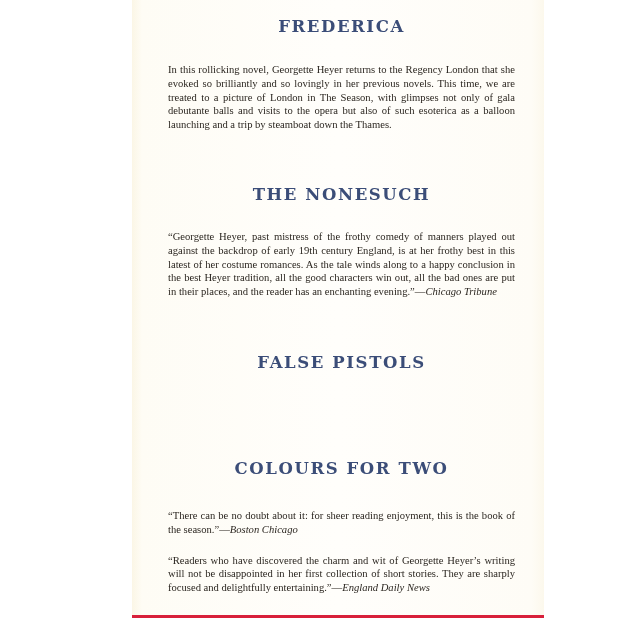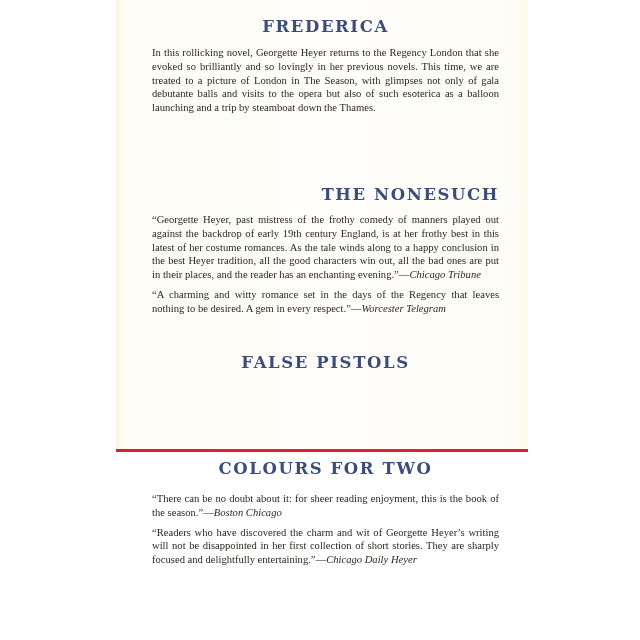--- a/index.html
+++ b/index.html
@@ -5,24 +5,24 @@
     html, body {
       margin: 0;
       padding: 0;
       width: 640px;
       height: 640px;
       background: #ffffff;
       overflow: hidden;
     }
     .page {
       position: absolute;
-      left: 116px;
+      left: 132px;
       top: 0;
       width: 412px;
-      height: 452px;
+      height: 618px;
       background: linear-gradient(90deg, #fbf6e6 0px, #fefcf5 10px, #fffefb 50%, #fefcf6 97%, #fcf8ec 100%);
       box-sizing: border-box;
     }
     .red-band {
       position: absolute;
       left: 0;
       right: 0;
       bottom: 0;
       height: 3px;
       background: #d8203a;
@@ -42,29 +42,29 @@
       font-weight: bold;
       color: #3b4d78;
       text-align: center;
       font-size: 16.5px;
       letter-spacing: 1.6px;
       margin: 0;
       height: 22px;
       line-height: 22px;
     }
     p.body {
-      margin: 0 0 6px 0;
+      margin: 17px 0 6px 0;
       text-align: justify;
     }
     .source {
       font-style: italic;
     }
     #s1-title { position: absolute; top: 16px; left: 0; width: 100%; }
     #s1-body { position: absolute; top: 46px; left: 0; width: 100%; }
-    #s2-title { position: absolute; top: 184px; left: 0; width: 100%; text-align: right; }
+    #s2-title { position: absolute; top: 184px; left: 0; width: 100%; }
     #s2-body { position: absolute; top: 213px; left: 0; width: 100%; }
     #s3-title { position: absolute; top: 352px; left: 0; width: 100%; }
     #s3-body { position: absolute; top: 379px; left: 0; width: 100%; }
     #s4-title { position: absolute; top: 458px; left: 0; width: 100%; }
     #s4-body { position: absolute; top: 492px; left: 0; width: 100%; }
   </style>
 </head>
 <body>
 
 <div class="page">
@@ -75,34 +75,31 @@
       <p class="body">
         <span>In this rollicking novel, Georgette Heyer returns to the Regency London that she evoked so brilliantly and so lovingly in her previous novels. This time, we are treated to a picture of London in The Season, with glimpses not only of gala debutante balls and visits to the opera but also of such esoterica as a balloon launching and a trip by steamboat down the Thames.</span>
       </p>
     </div>
 
     <h2 id="s2-title" class="section-title">THE NONESUCH</h2>
     <div id="s2-body">
       <p class="body">
         <span>“Georgette Heyer, past mistress of the frothy comedy of manners played out against the backdrop of early 19th century England, is at her frothy best in this latest of her costume romances. As the tale winds along to a happy conclusion in the best Heyer tradition, all the good characters win out, all the bad ones are put in their places, and the reader has an enchanting evening.”—</span><span class="source">Chicago Tribune</span>
       </p>
-      <p class="body">
-        <span>“A charming and witty romance set in the days of the Regency that leaves nothing to be desired. A gem in every respect.”—</span><span class="source">Worcester Telegram</span>
-      </p>
     </div>
 
     <h2 id="s3-title" class="section-title">FALSE PISTOLS</h2>
     <div id="s3-body">
     </div>
 
     <h2 id="s4-title" class="section-title">COLOURS FOR TWO</h2>
     <div id="s4-body">
       <p class="body">
         <span>“There can be no doubt about it: for sheer reading enjoyment, this is the book of the season.”—</span><span class="source">Boston Chicago</span>
       </p>
       <p class="body">
-        <span>“Readers who have discovered the charm and wit of Georgette Heyer’s writing will not be disappointed in her first collection of short stories. They are sharply focused and delightfully entertaining.”—</span><span class="source">Chicago Daily Heyer</span>
+        <span>“Readers who have discovered the charm and wit of Georgette Heyer’s writing will not be disappointed in her first collection of short stories. They are sharply focused and delightfully entertaining.”—</span><span class="source">England Daily News</span>
       </p>
     </div>
 
   </div>
   <div class="red-band"></div>
 </div>
 
 </body></html>

